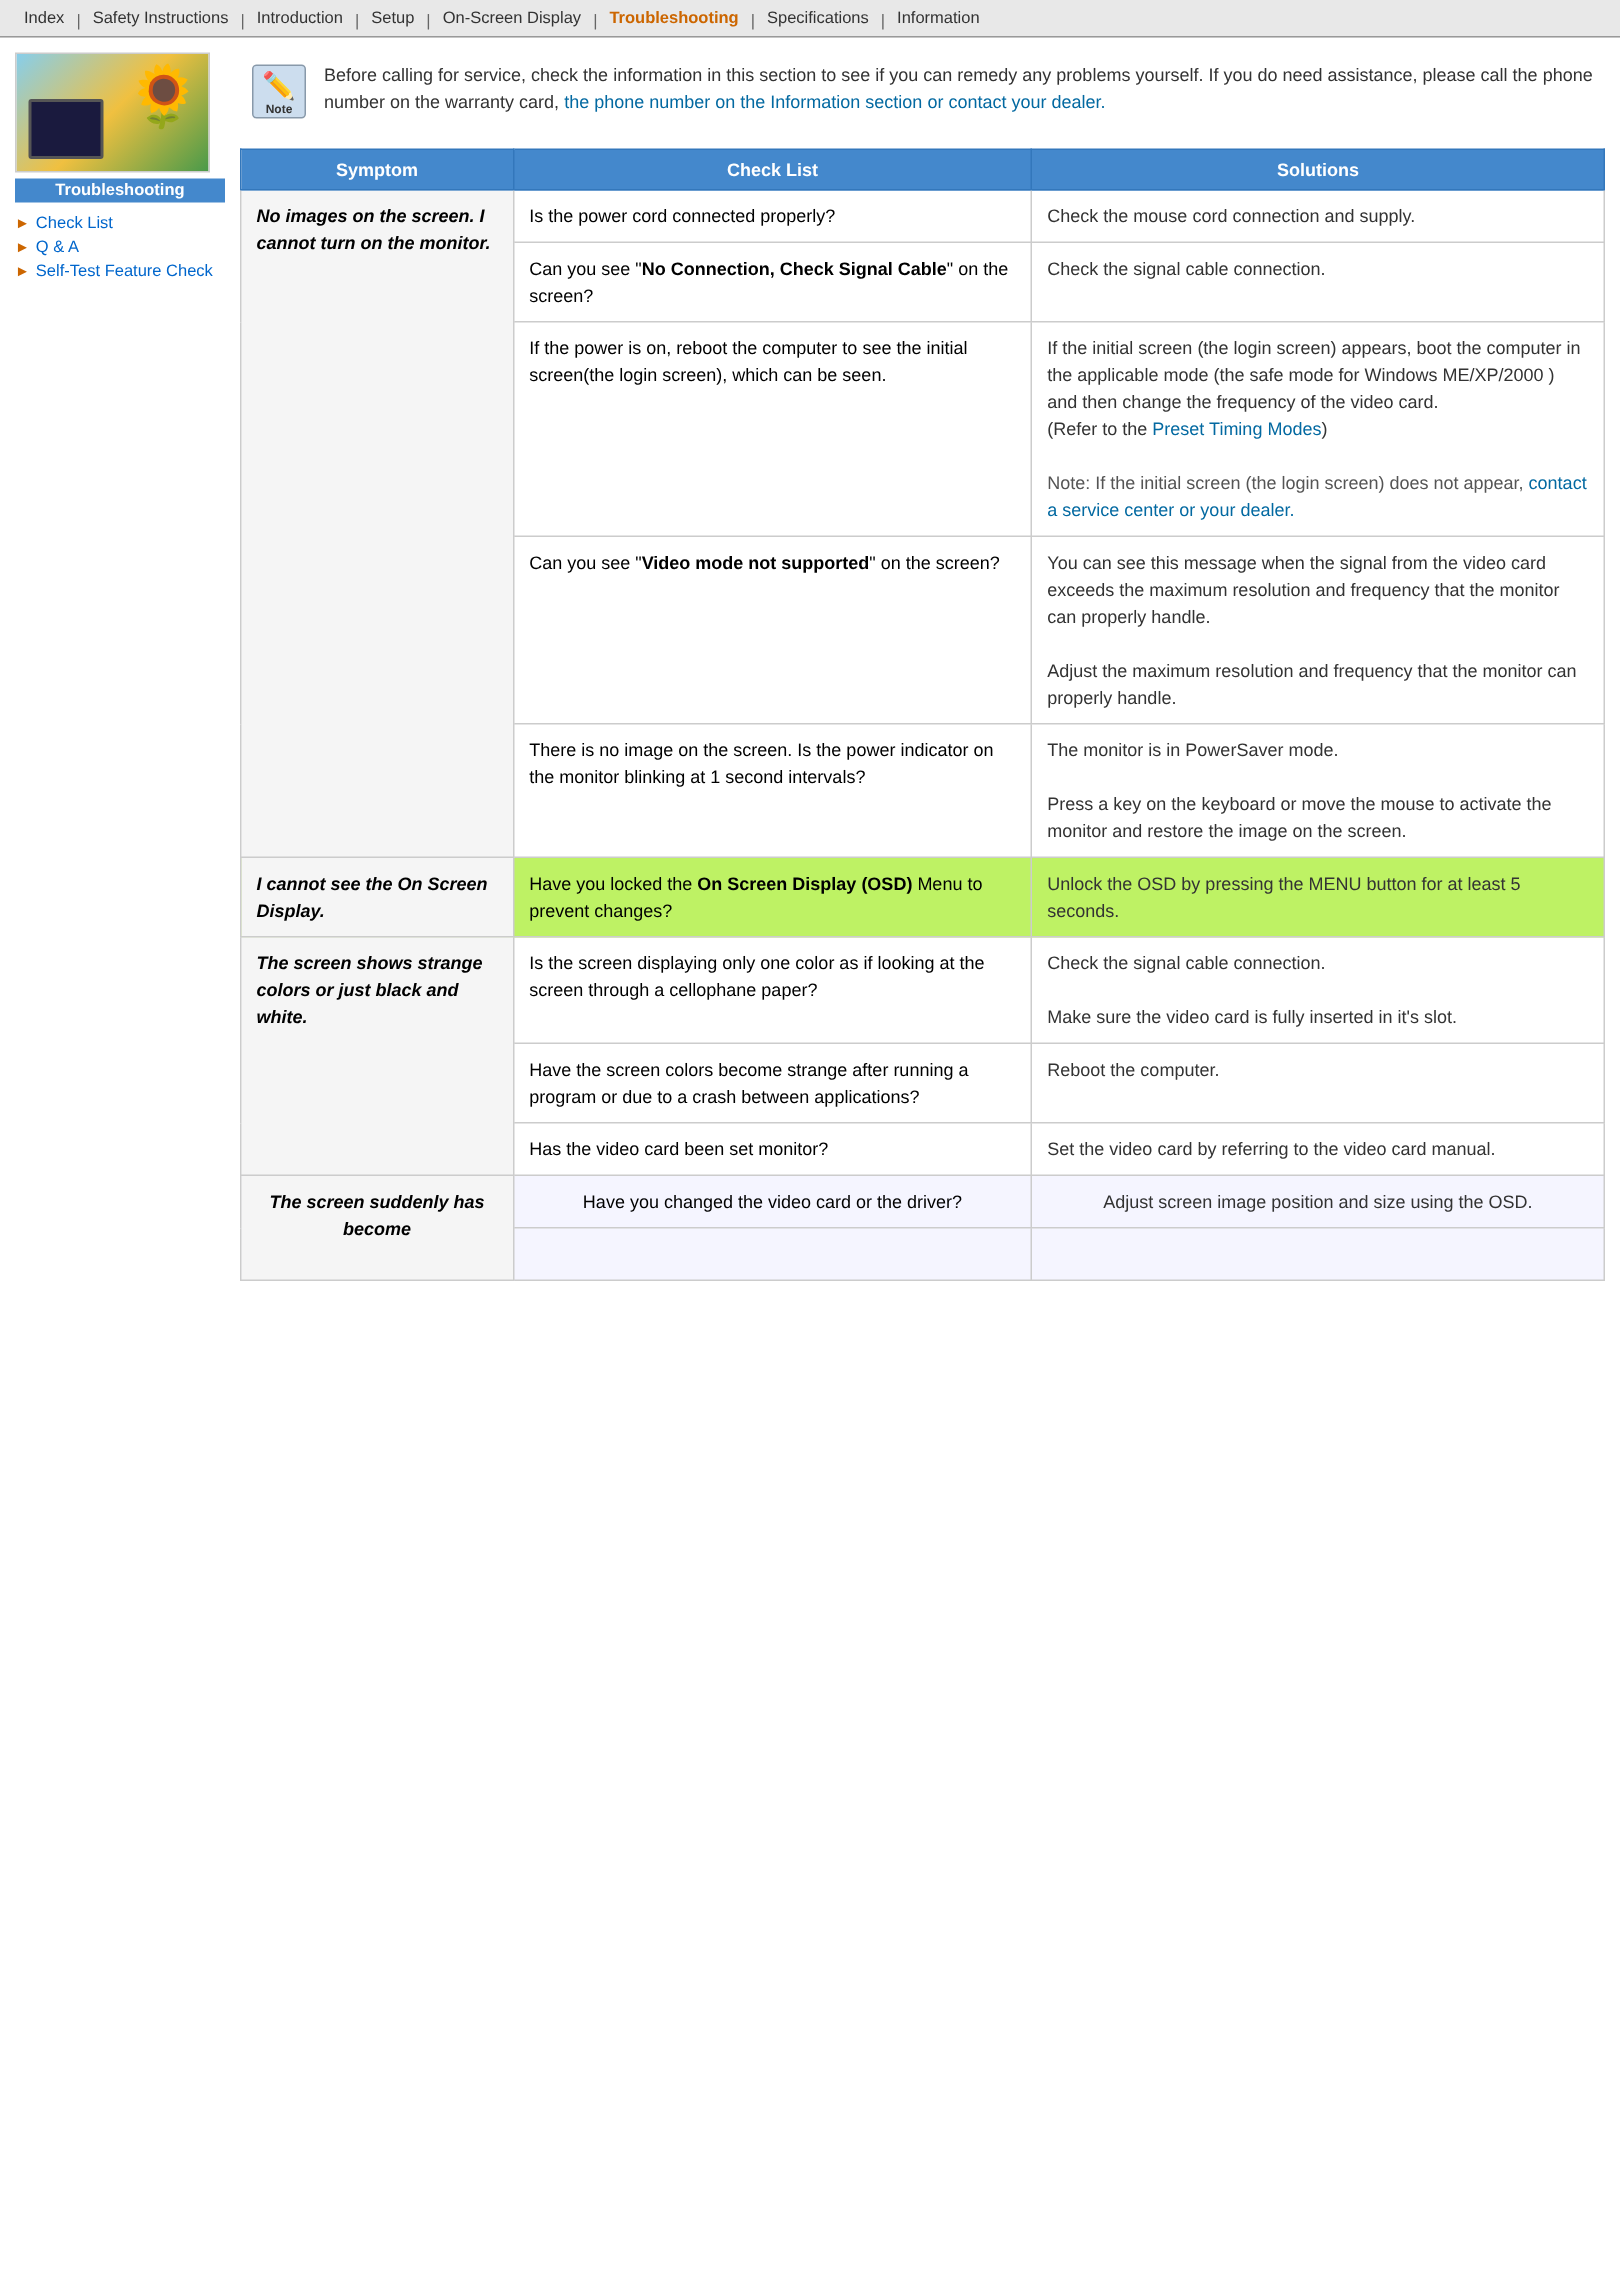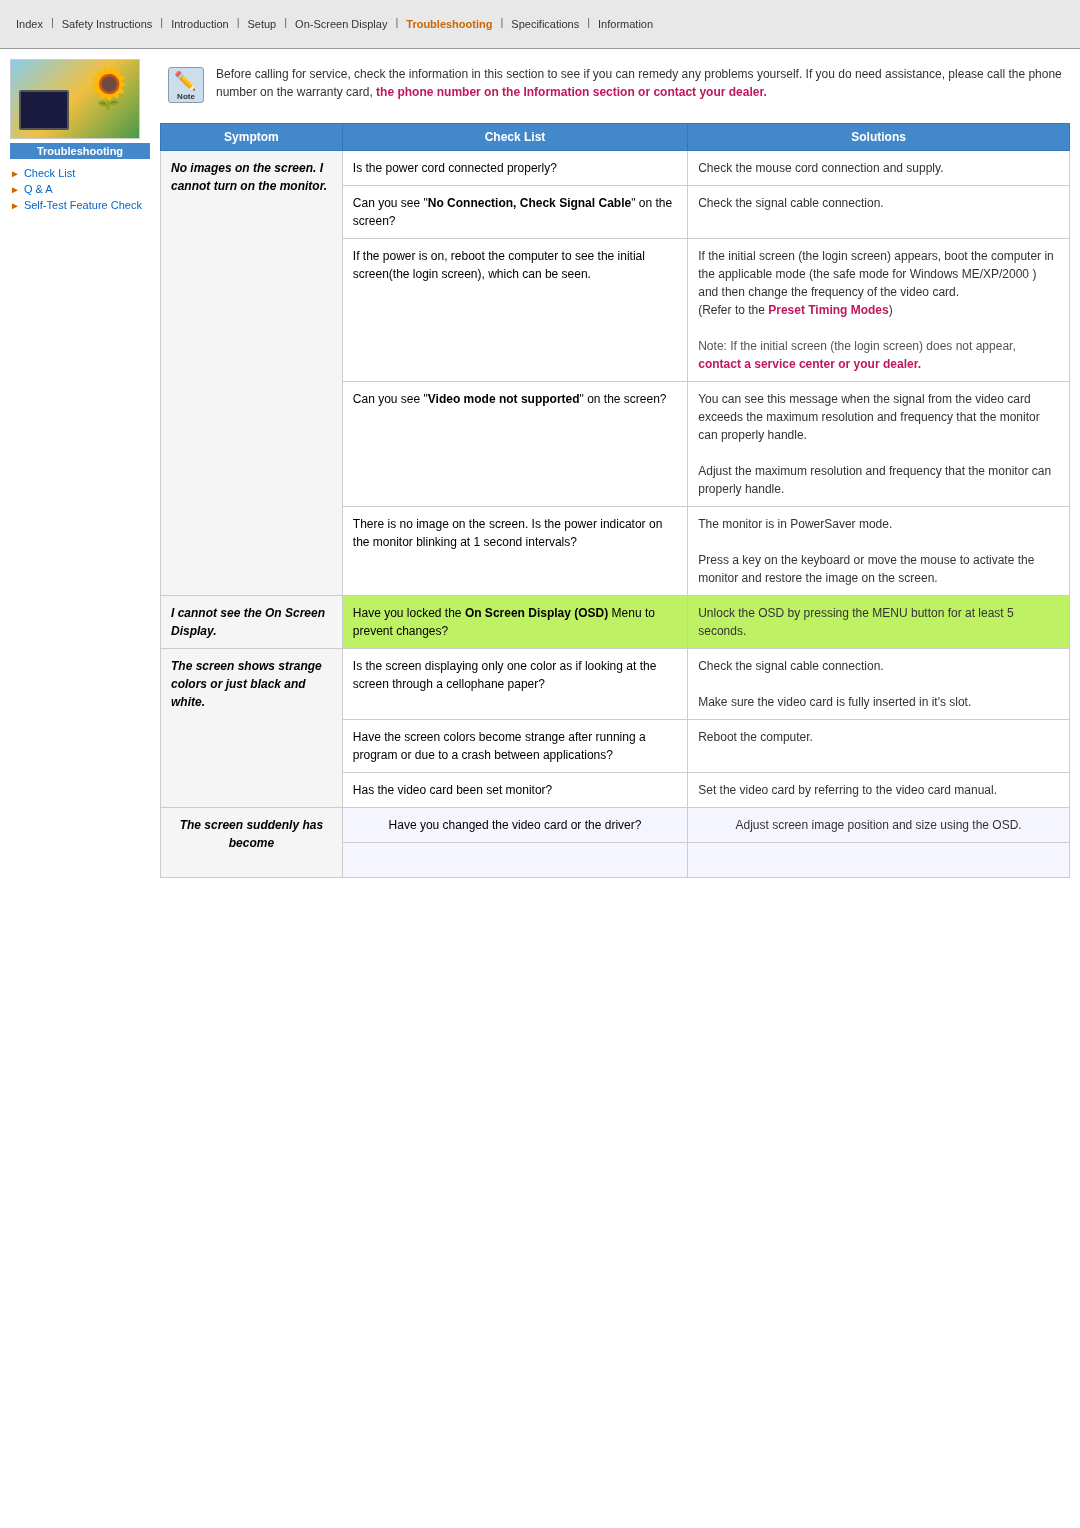--- a/index.html
+++ b/index.html
@@ -2,23 +2,23 @@
 <html><head>
   <meta charset="utf-8">
   <style>
     * { margin: 0; padding: 0; box-sizing: border-box; }
     body { font-family: Arial, sans-serif; font-size: 12px; background: #fff; width: 1080px; }
 
     
     .top-nav {
       background: #e8e8e8;
       border-bottom: 1px solid #999;
-      padding: 16px 8px;
-      display: flex;
-      align-items: flex-start;
+      padding: 4px 8px;
+      display: flex;
+      align-items: flex-end;
       gap: 0;
       font-size: 11px;
       color: #333;
     }
     .top-nav .nav-item {
       padding: 2px 8px;
       cursor: pointer;
       white-space: nowrap;
     }
     .top-nav .nav-sep { color: #666; }
@@ -192,21 +192,21 @@
     }
 
     .troubleshoot-table .solutions-col {
       width: 42%;
     }
 
     .troubleshoot-table td.solutions-col {
       color: #333;
     }
 
-    a.link-orange { color: #be185d; text-decoration: none; font-weight: bold; }
+    a.link-orange { color: #0369a1; text-decoration: none; }
     .note-inline { color: #555; }
   </style>
 </head>
 <body>
 
 <div class="top-nav">
   <span class="nav-item">Index</span>
   <span class="nav-sep">|</span>
   <span class="nav-item">Safety Instructions</span>
   <span class="nav-sep">|</span>

